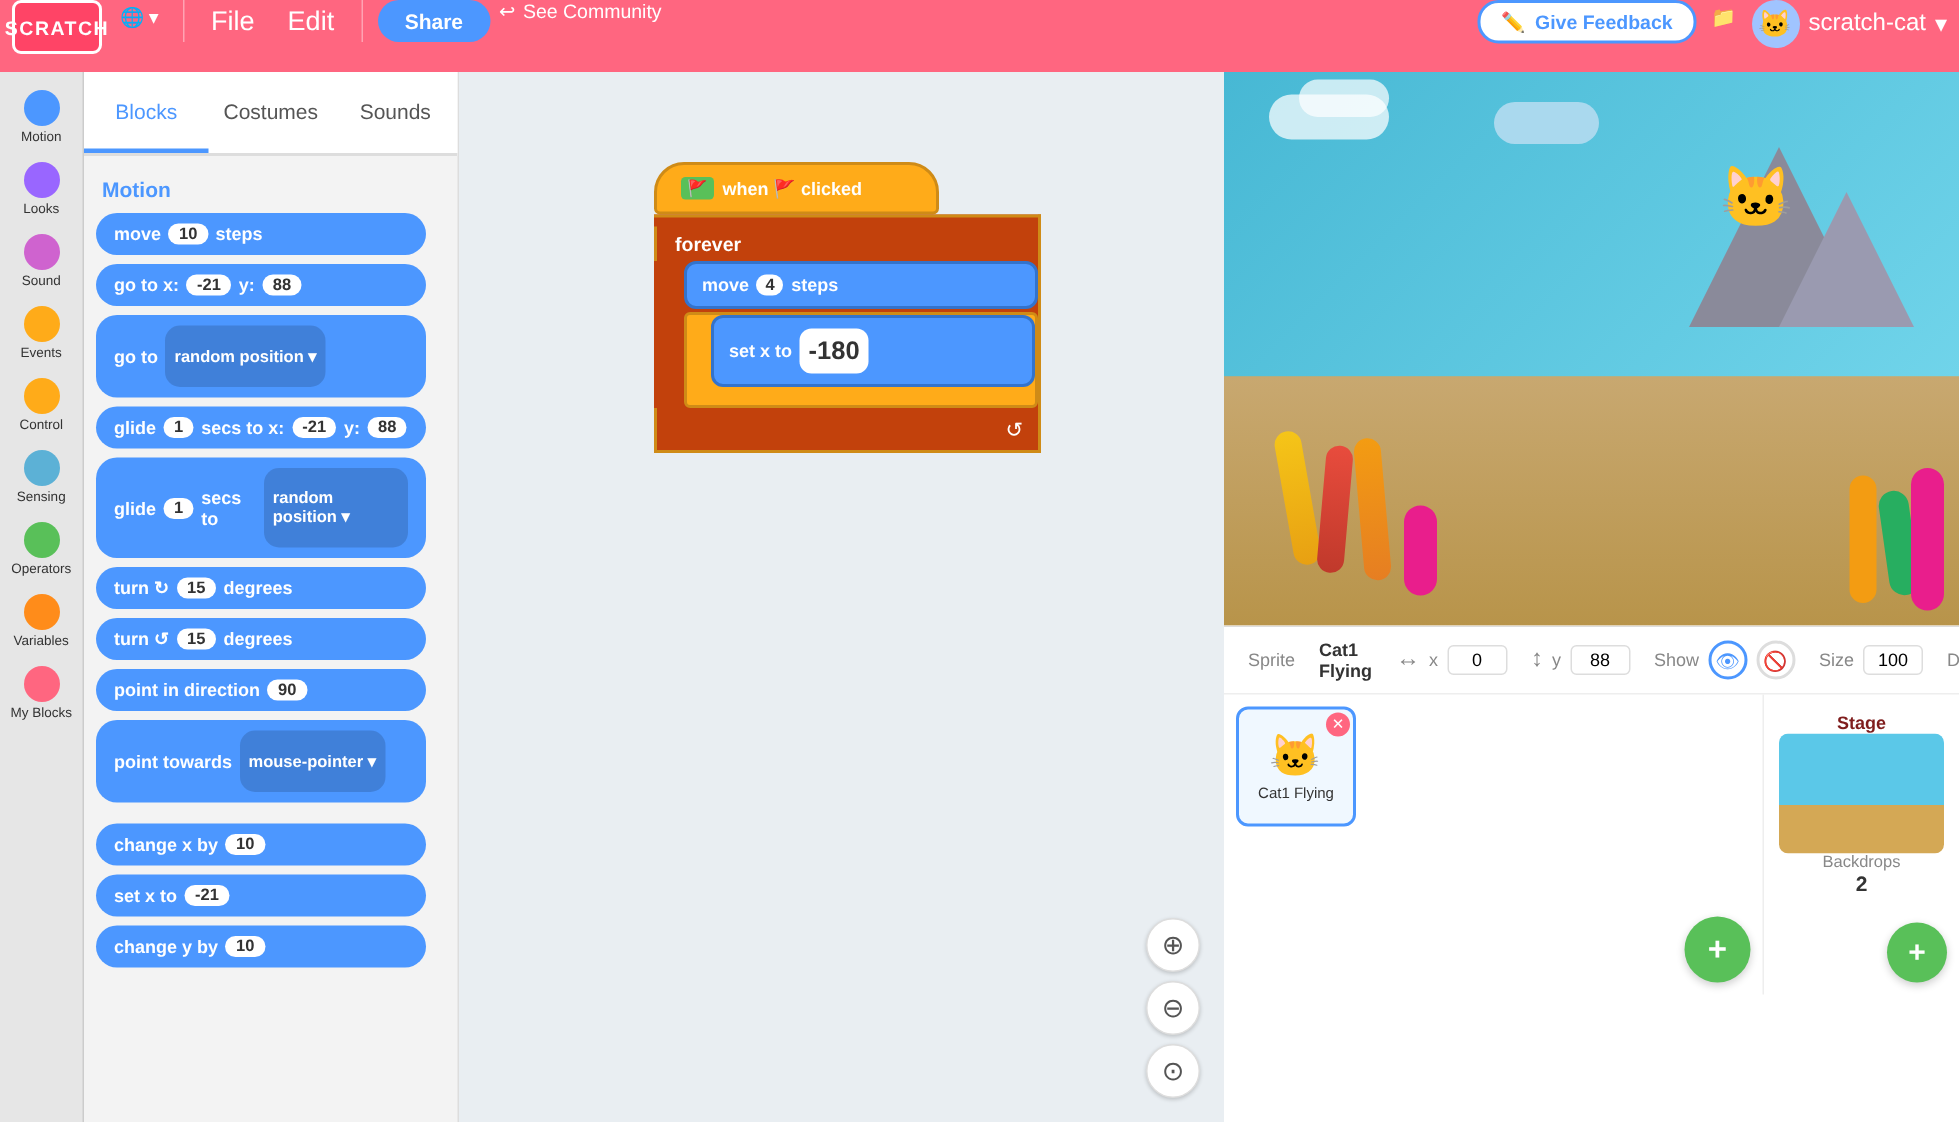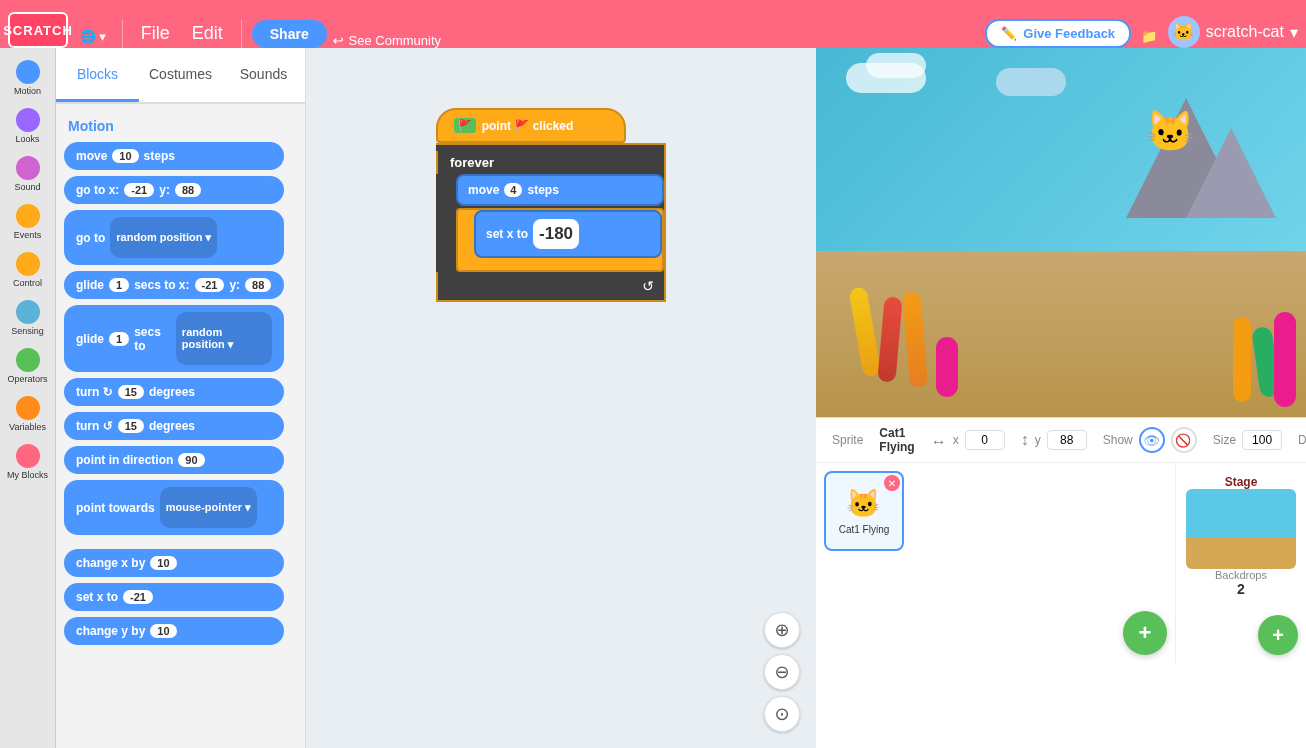--- a/index.html
+++ b/index.html
@@ -1,20 +1,20 @@
 <!DOCTYPE html>
 <html><head>
   <meta charset="utf-8">
   <style>
     * { box-sizing: border-box; margin: 0; padding: 0; }
     body { font-family: 'Helvetica Neue', Arial, sans-serif; background: #f9f9f9; width: 1306px; height: 748px; overflow: hidden; }
 
     
     .top-nav {
-      display: flex; align-items: flex-end; height: 48px;
+      display: flex; align-items: flex-start; height: 48px;
       background: #ff6680; padding: 0 8px; gap: 6px;
     }
     .scratch-logo {
       width: 60px; height: 36px; background: #ff4466; border-radius: 6px;
       display: flex; align-items: center; justify-content: center;
       font-weight: 900; font-size: 13px; color: white; letter-spacing: 1px;
       border: 2px solid #fff;
     }
     .globe-btn {
       display: flex; align-items: center; gap: 3px; color: white;
@@ -282,24 +282,24 @@
     </div>
   </div>
 
   <div class="editor-area">
 
     <div class="script-area">
       <div class="script-stack">
 
         <div style="background:#ffab19;border:2px solid #cf8b17;border-radius:20px 20px 4px 4px;padding:8px 16px;color:white;font-size:13px;font-weight:700;display:flex;align-items:center;gap:6px;width:190px;">
           <span style="background:#59c059;border-radius:3px;padding:1px 4px;font-size:11px;color:white;">🚩</span>
-          <span style="font-size:12px;">point 🚩 clicked</span>
-        </div>
-
-        <div style="background:#404040;border:2px solid #cf8b17;border-left:none;padding:6px 0 0 0;width:230px;">
+          <span style="font-size:12px;">when 🚩 clicked</span>
+        </div>
+
+        <div style="background:#c2410c;border:2px solid #cf8b17;border-left:none;padding:6px 0 0 0;width:258px;">
           <div style="padding:4px 12px;color:white;font-size:13px;font-weight:700;border-left:2px solid #cf8b17;">forever</div>
 
           <div style="margin:0 0 0 20px;">
 
             <div style="background:#4c97ff;border:2px solid #3373cc;border-radius:8px;padding:7px 10px;color:white;font-size:12px;font-weight:700;display:flex;align-items:center;gap:5px;margin-bottom:2px;">
               <span>move</span>
               <span style="background:white;border-radius:8px;padding:1px 6px;color:#333;font-size:11px;font-weight:700;">4</span>
               <span>steps</span>
             </div>
 

